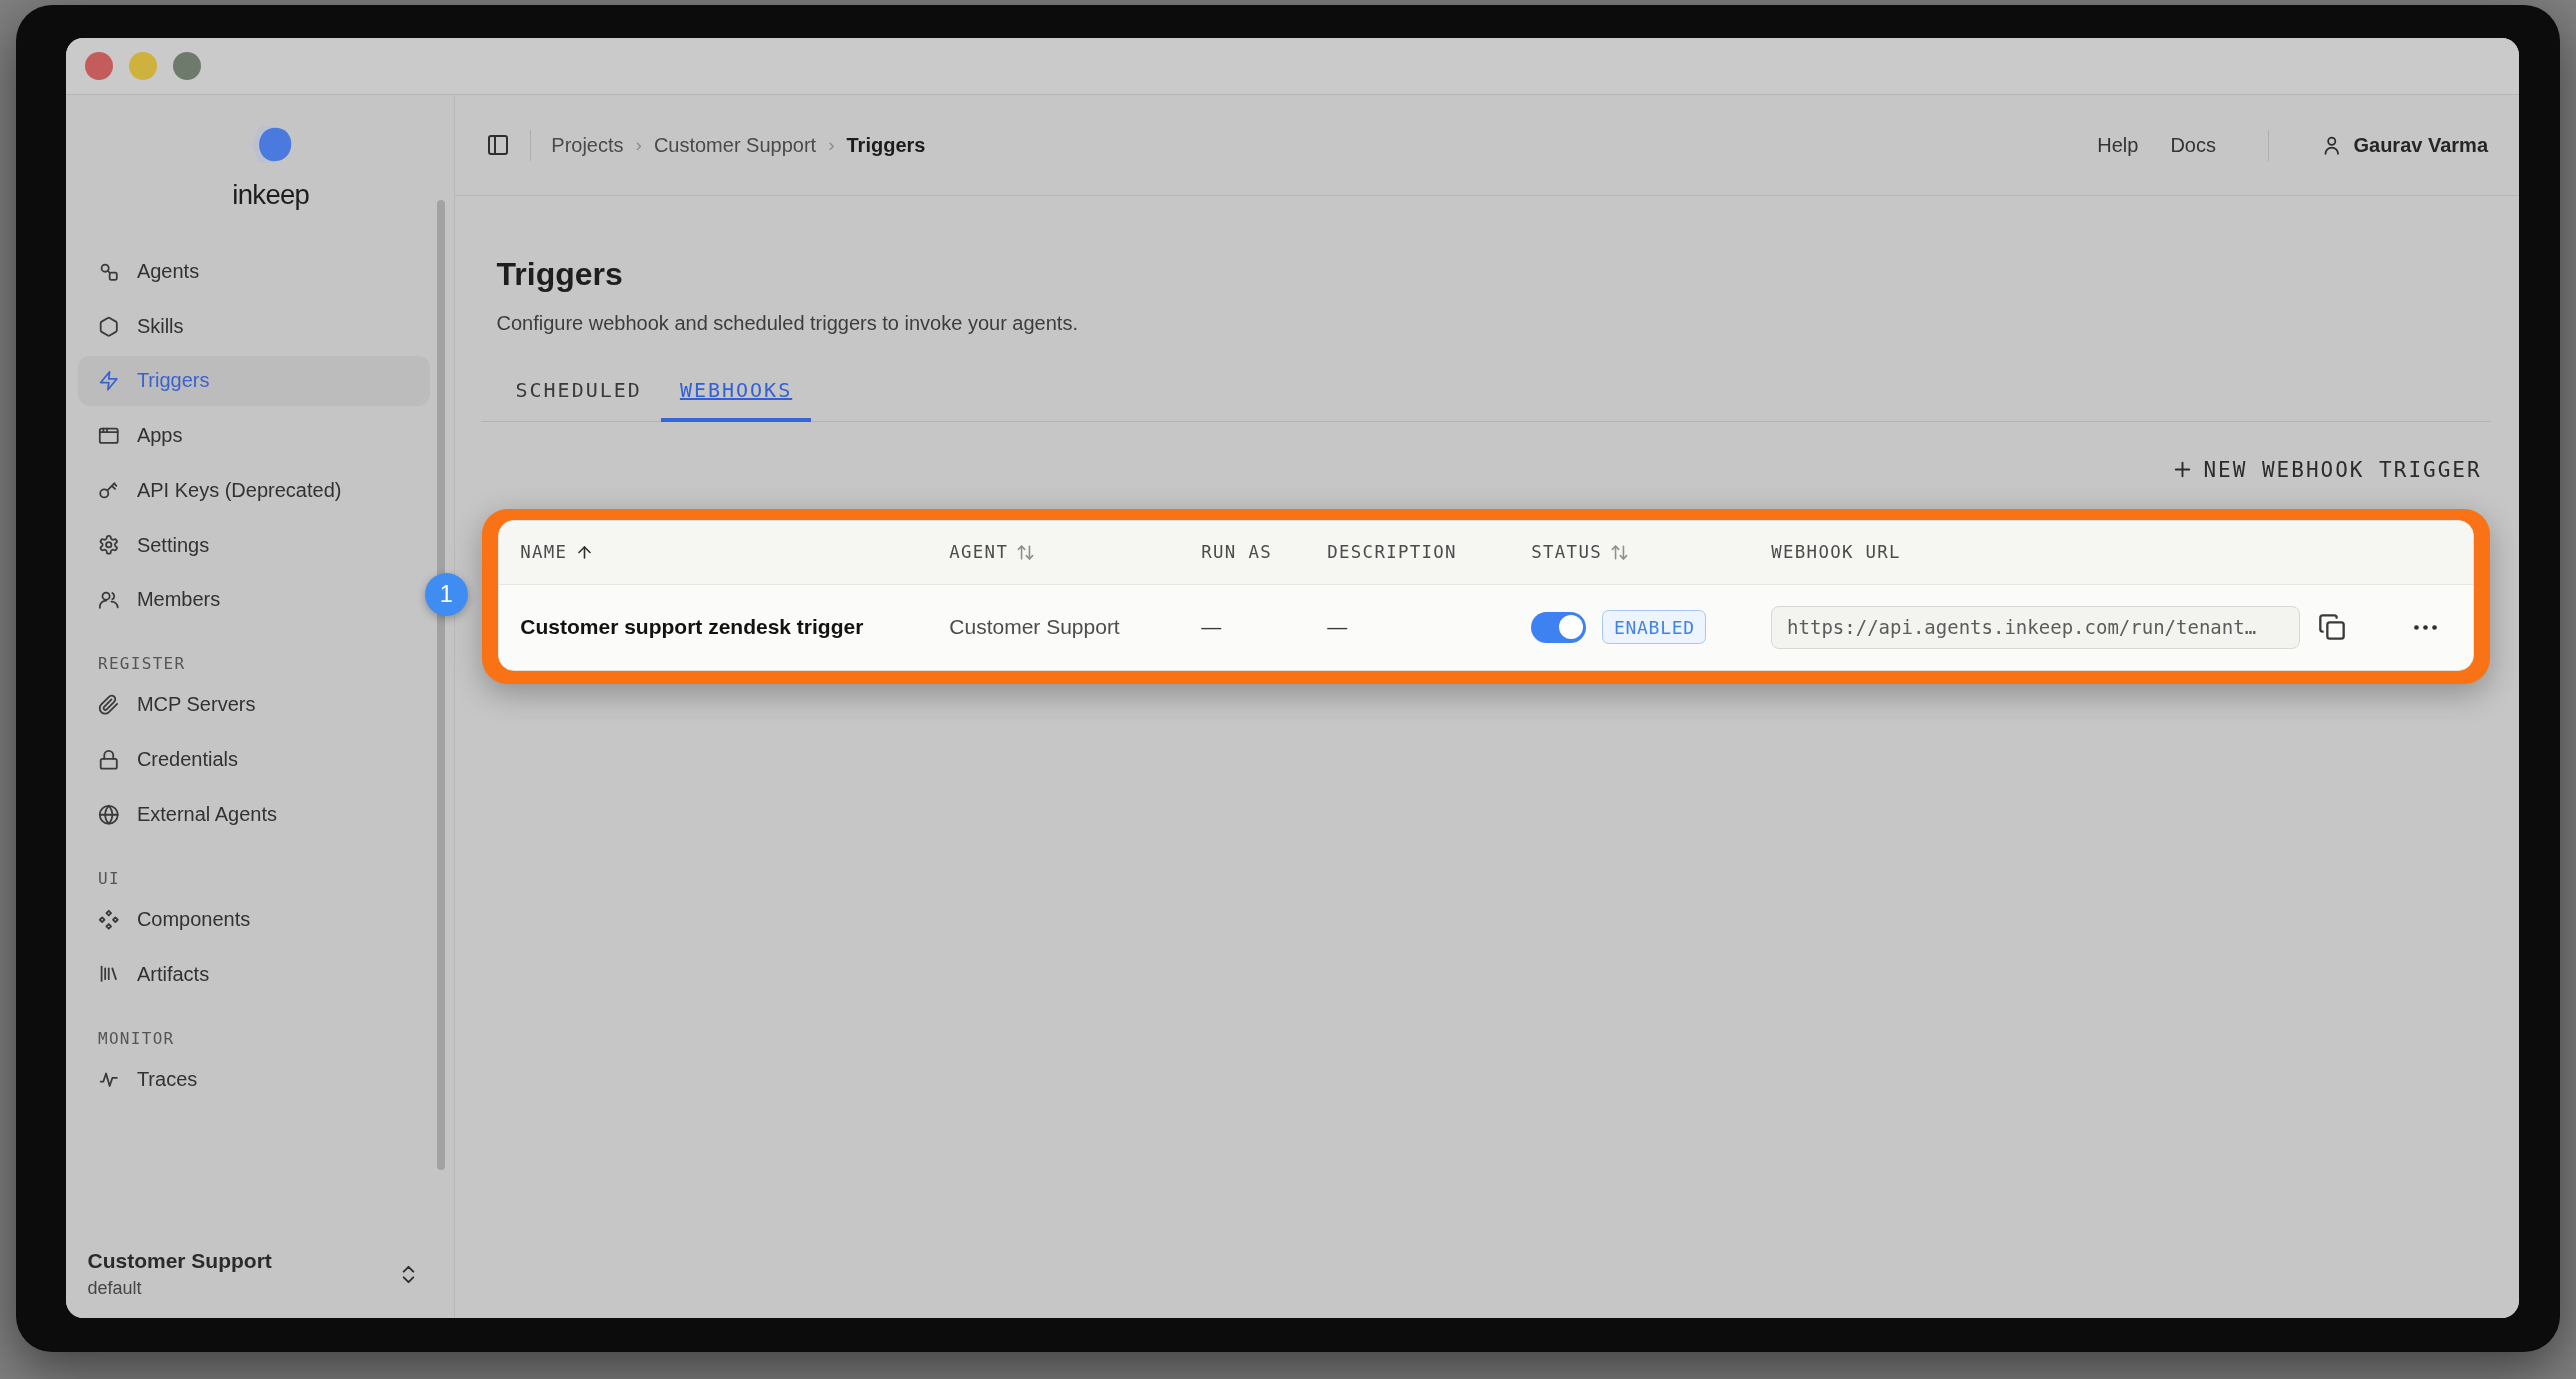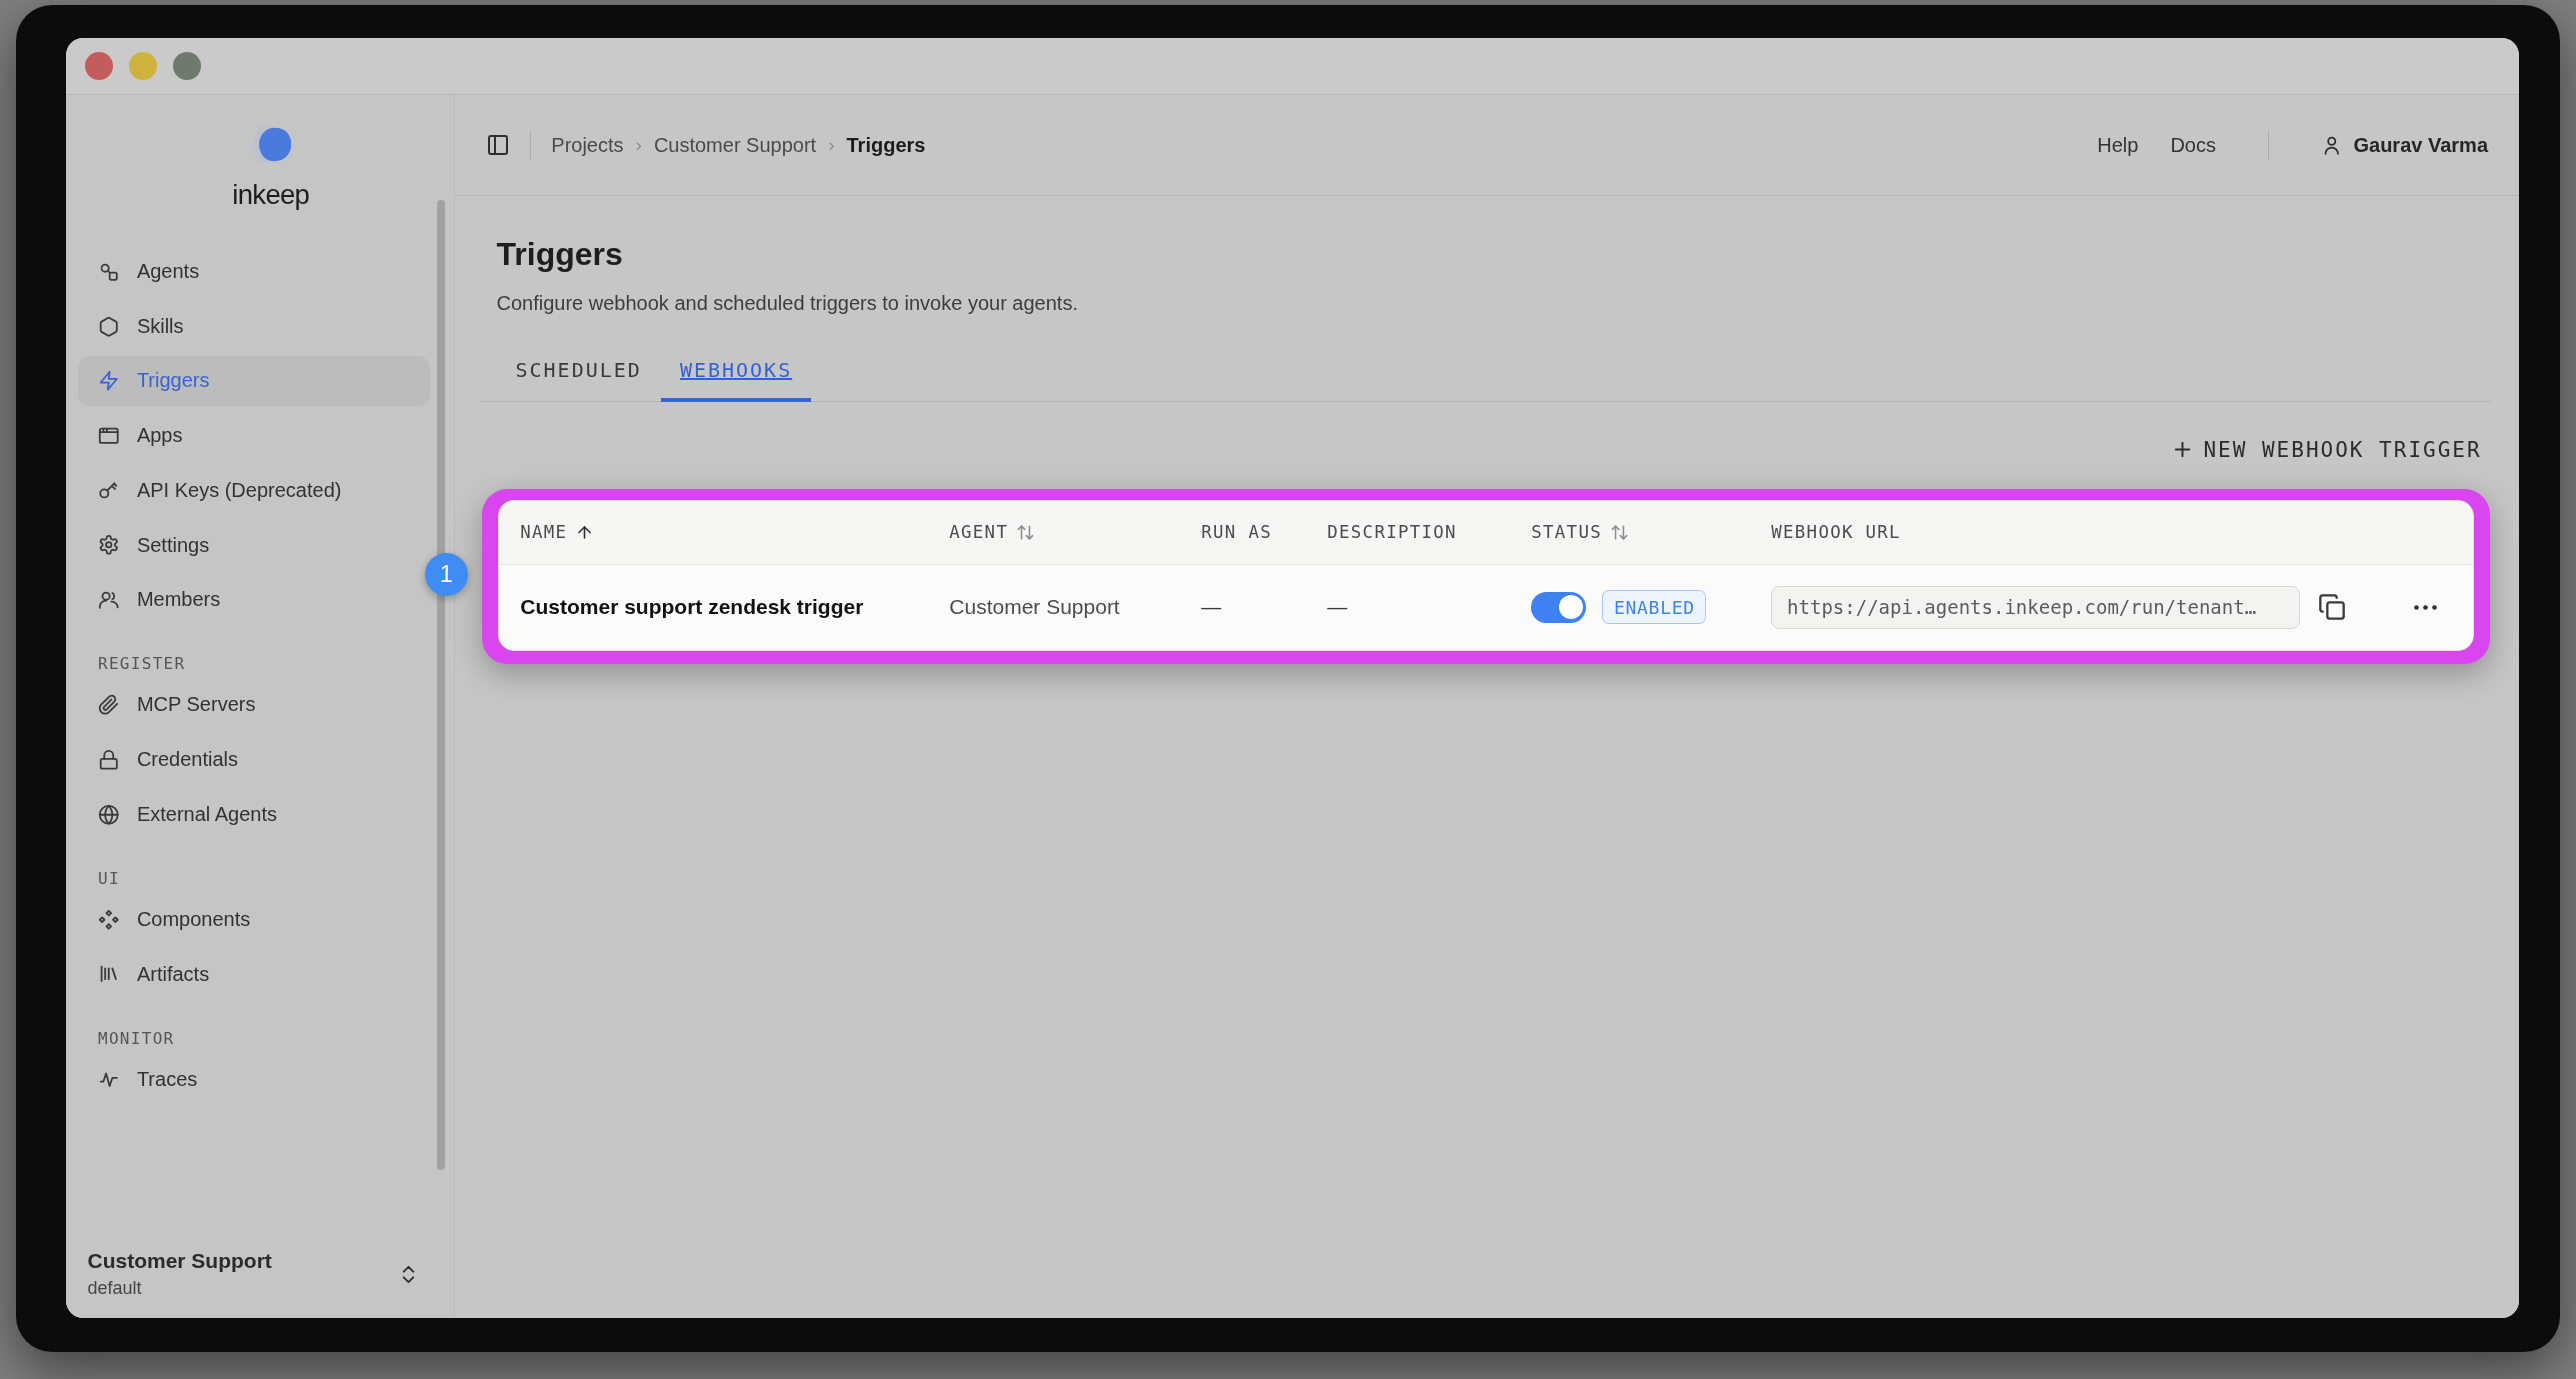--- a/index.html
+++ b/index.html
@@ -34,21 +34,21 @@
     color:#555; margin:29.5px 0 6.7px 32px; }
   .scroll-thumb { position:absolute; right:9.4px; top:105px; width:8px; height:970px;
     background:#a2a2a2; border-radius:4px; }
   .project-switcher { position:absolute; left:21.5px; right:34px; bottom:19px;
     display:flex; align-items:center; justify-content:space-between; cursor:pointer; }
   .proj-name { font-size:21px; font-weight:600; color:#2b2b2b; }
   .proj-env { font-size:18px; color:#464646; margin-top:5.4px; }
   .chevrons { width:23px; height:23px; color:#2e2e2e; }
 
   
-  .main { flex:1; display:flex; flex-direction:column; position:relative; background:#c6c6c6; }
+  .main { flex:1; display:flex; flex-direction:column; position:relative; background:#c6c6c6;gap:20px; }
   .main-header { height:101px; flex:0 0 101px; border-bottom:1.3px solid #b8b8b8;
     display:flex; align-items:center; padding:0 31px; }
   .panel-icon { width:24px; height:24px; color:#2f2f2f; }
   .vdiv { width:1.3px; height:31px; background:#aeaeae; margin:0 20px; }
   .breadcrumb { display:flex; align-items:center; font-size:20px; color:#4a4a4a; gap:12px; }
   .crumb-sep { color:#8b8b8b; font-size:19px; }
   .crumb-current { color:#1c1c1c; font-weight:600; }
   .header-right { margin-left:auto; display:flex; align-items:center; gap:32px; font-size:20px; color:#343434; }
   .user-chip { display:flex; align-items:center; gap:10.7px; color:#262626; font-weight:700; }
   .user-icon { width:21.5px; height:21.5px; color:#2e2e2e; }
@@ -62,21 +62,21 @@
     color:#3a3a3a; padding:0 19px 16px; border-bottom:4px solid transparent; margin-bottom:-1.3px; cursor:pointer; }
   .tab.active { color:#3360d4; border-bottom-color:#3566d8;text-decoration:underline; }
 
   .actions-row { display:flex; justify-content:flex-end; margin-top:36px; padding-right:9.4px; }
   .new-trigger-btn { display:flex; align-items:flex-start; gap:9.4px; background:none; border:none;
     font-family:"DejaVu Sans Mono", monospace; font-size:21px; letter-spacing:2px; color:#2c2c2c; cursor:pointer; }
   .plus-ic { width:23px; height:23px; color:#2c2c2c; }
 
   
   .card-wrap { position:relative; margin:27px 1.3px 0 1.3px; }
-  .spotlight { background:#d946ef; border-radius:25.5px; padding:10.7px 16px 13.4px;
+  .spotlight { background:#f97316; border-radius:25.5px; padding:10.7px 16px 13.4px;
     box-shadow:0 9.4px 31px rgba(0,0,0,.27); }
   .trigger-table { background:#fbfbf9; border:1.3px solid #e2e2dd; border-radius:16px; overflow:hidden; }
   .t-head { display:grid; grid-template-columns:429px 252px 126px 204px 240px 1fr;
     align-items:center; height:64px; padding-left:21.5px; background:#f6f6f3; border-bottom:1.3px solid #e6e6e1; }
   .th { display:flex; align-items:center; gap:8px; font-family:"DejaVu Sans Mono", monospace;
     font-size:17.4px; letter-spacing:1.3px; color:#4c4c4c; }
   .sort-ic { width:19px; height:19px; color:#8f8f8f; }
   .sort-ic.dark { color:#2f2f2f; }
   .t-row { display:grid; grid-template-columns:429px 252px 126px 204px 240px 1fr;
     align-items:center; height:85px; padding-left:21.5px; background:#fbfbfa; }

